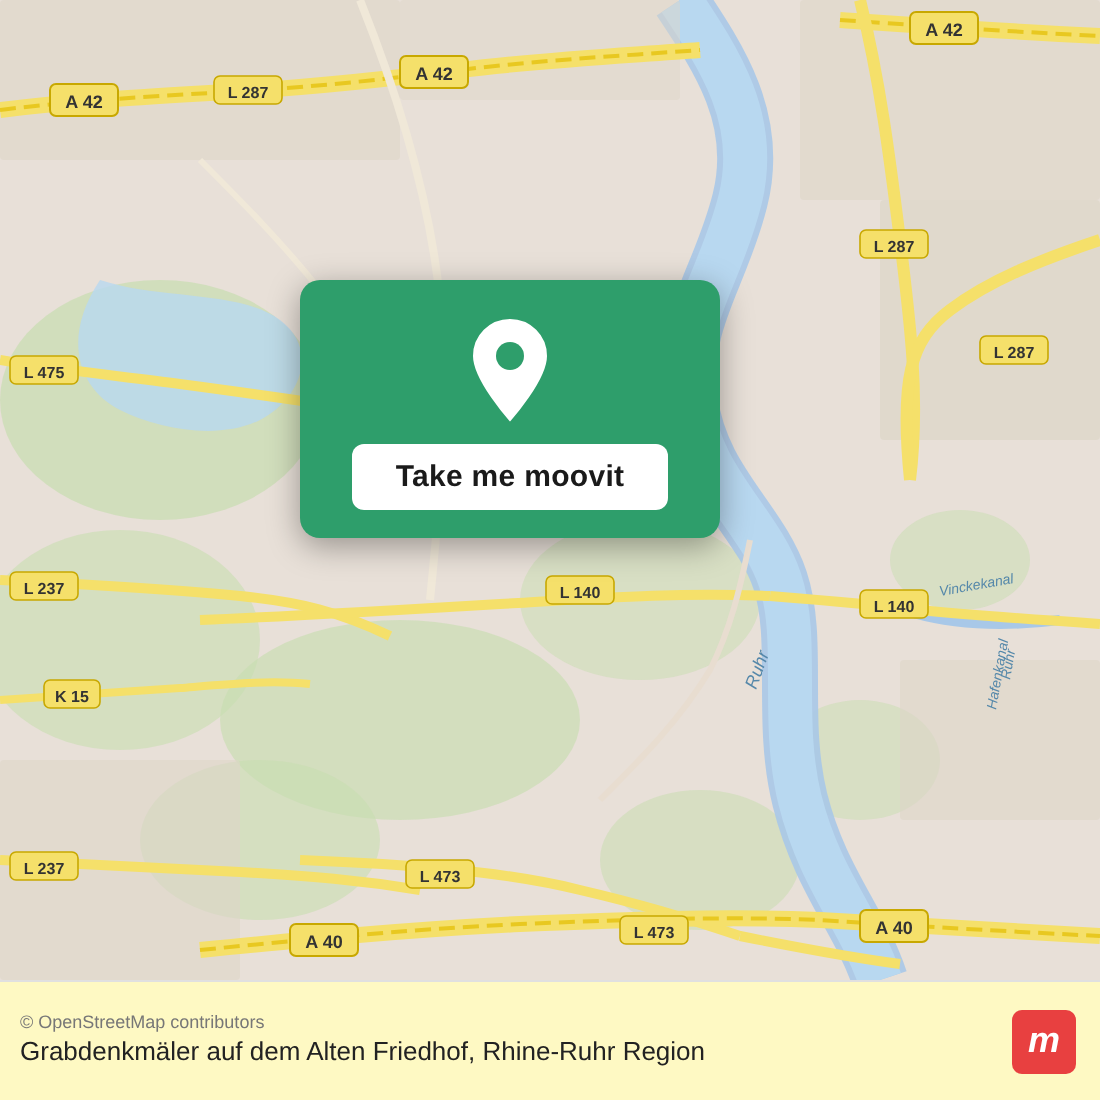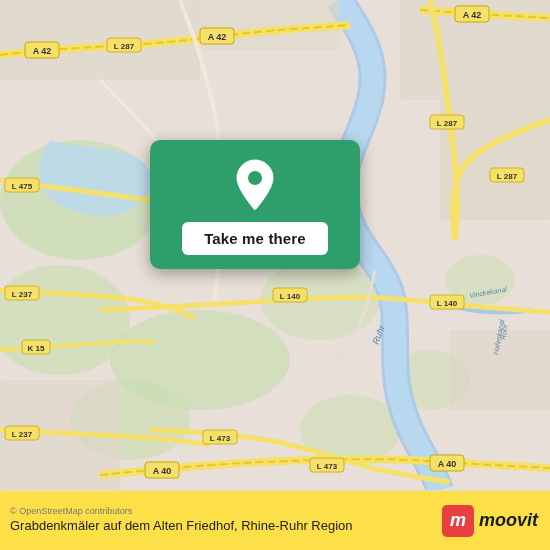--- a/index.html
+++ b/index.html
@@ -59,21 +59,21 @@
       font-size: 15px;
       font-weight: 600;
       cursor: pointer;
       letter-spacing: 0.01em;
     }
 
     
     #bottom-bar {
       width: 550px;
       height: 60px;
-      background: #fde047;
+      background: #fef9c3;
       display: flex;
       align-items: center;
       justify-content: space-between;
       padding: 0 12px 0 10px;
       border-top: 1px solid #e0e0e0;
       position: absolute;
       bottom: 0;
       left: 0;
     }
 
@@ -242,26 +242,25 @@
     <text x="498" y="355" font-size="7" font-style="italic" fill="#5588aa" transform="rotate(-80,498,355)">Hafenkanal</text>
     <text x="505" y="340" font-size="7" font-style="italic" fill="#5588aa" transform="rotate(-80,505,340)">Ruhr</text>
   </svg>
 
   <div id="tooltip-card">
 
     <svg id="location-pin-icon" viewBox="0 0 44 54" xmlns="http://www.w3.org/2000/svg">
       <path d="M22 2 C12 2 4 10 4 20 C4 32 22 52 22 52 C22 52 40 32 40 20 C40 10 32 2 22 2Z" fill="white" stroke="white" stroke-width="1"></path>
       <circle cx="22" cy="20" r="7" fill="#2e9e6b"></circle>
     </svg>
-    <button id="take-me-there-btn">Take me there</button>
+    <button id="take-me-there-btn">Take me moovit</button>
   </div>
 </div>
 
 <div id="bottom-bar">
   <div id="place-info">
     <span id="copyright-text">© OpenStreetMap contributors</span>
     <span id="place-name">Grabdenkmäler auf dem Alten Friedhof, Rhine-Ruhr Region</span>
   </div>
   <div id="moovit-logo">
     <div id="moovit-m-icon">m</div>
-    <span id="moovit-wordmark">moovit</span>
   </div>
 </div>
 
 </body></html>

